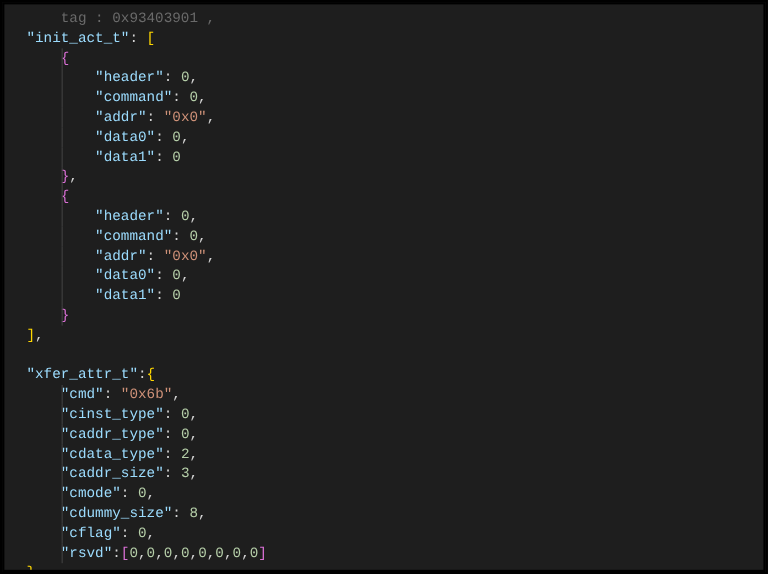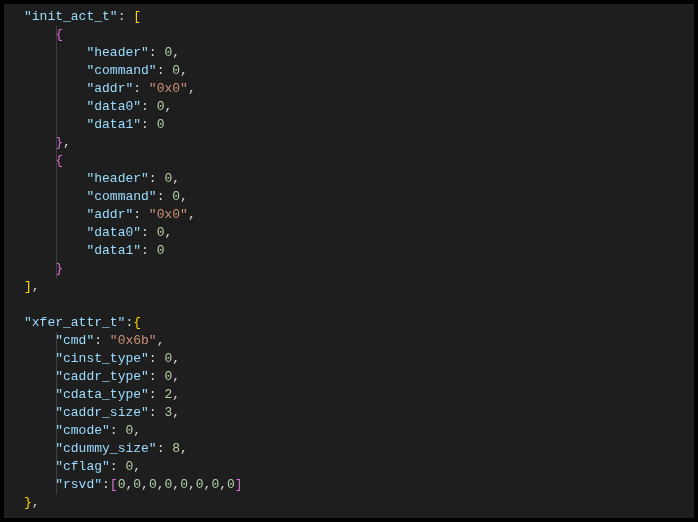--- a/index.html
+++ b/index.html
@@ -37,20 +37,21 @@
     .bracket-yellow { color: #ffd700; }
     .bracket-purple { color: #da70d6; }
     .comma { color: #d4d4d4; }
     .faded { color: #6a6a6a; }
   </style>
 </head>
 <body>
 
 <div class="editor">
 
+<div class="line"><span class="faded">    tag : 0x93403901 ,</span></div>
 
 <div class="line"><span class="key">"init_act_t"</span><span class="punct">: </span><span class="bracket-yellow">[</span></div>
 <div class="line">    <span class="guide" style="left:32px"></span><span class="bracket-purple">{</span></div>
 <div class="line">    <span class="guide" style="left:32px"></span>    <span class="key">"header"</span><span class="punct">: </span><span class="number">0</span><span class="comma">,</span></div>
 <div class="line">    <span class="guide" style="left:32px"></span>    <span class="key">"command"</span><span class="punct">: </span><span class="number">0</span><span class="comma">,</span></div>
 <div class="line">    <span class="guide" style="left:32px"></span>    <span class="key">"addr"</span><span class="punct">: </span><span class="string">"0x0"</span><span class="comma">,</span></div>
 <div class="line">    <span class="guide" style="left:32px"></span>    <span class="key">"data0"</span><span class="punct">: </span><span class="number">0</span><span class="comma">,</span></div>
 <div class="line">    <span class="guide" style="left:32px"></span>    <span class="key">"data1"</span><span class="punct">: </span><span class="number">0</span></div>
 <div class="line">    <span class="guide" style="left:32px"></span><span class="bracket-purple">}</span><span class="comma">,</span></div>
 <div class="line">    <span class="guide" style="left:32px"></span><span class="bracket-purple">{</span></div>

